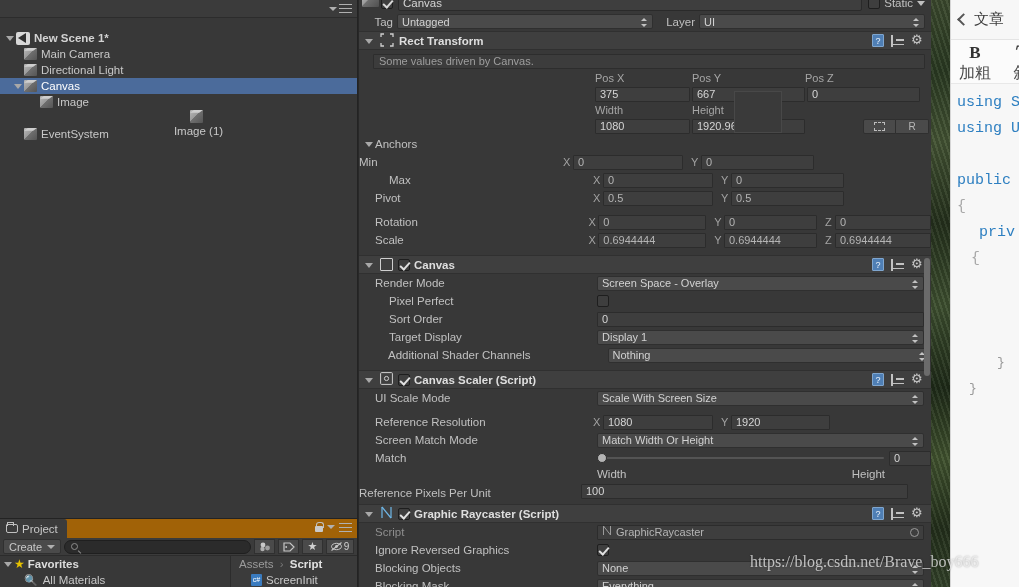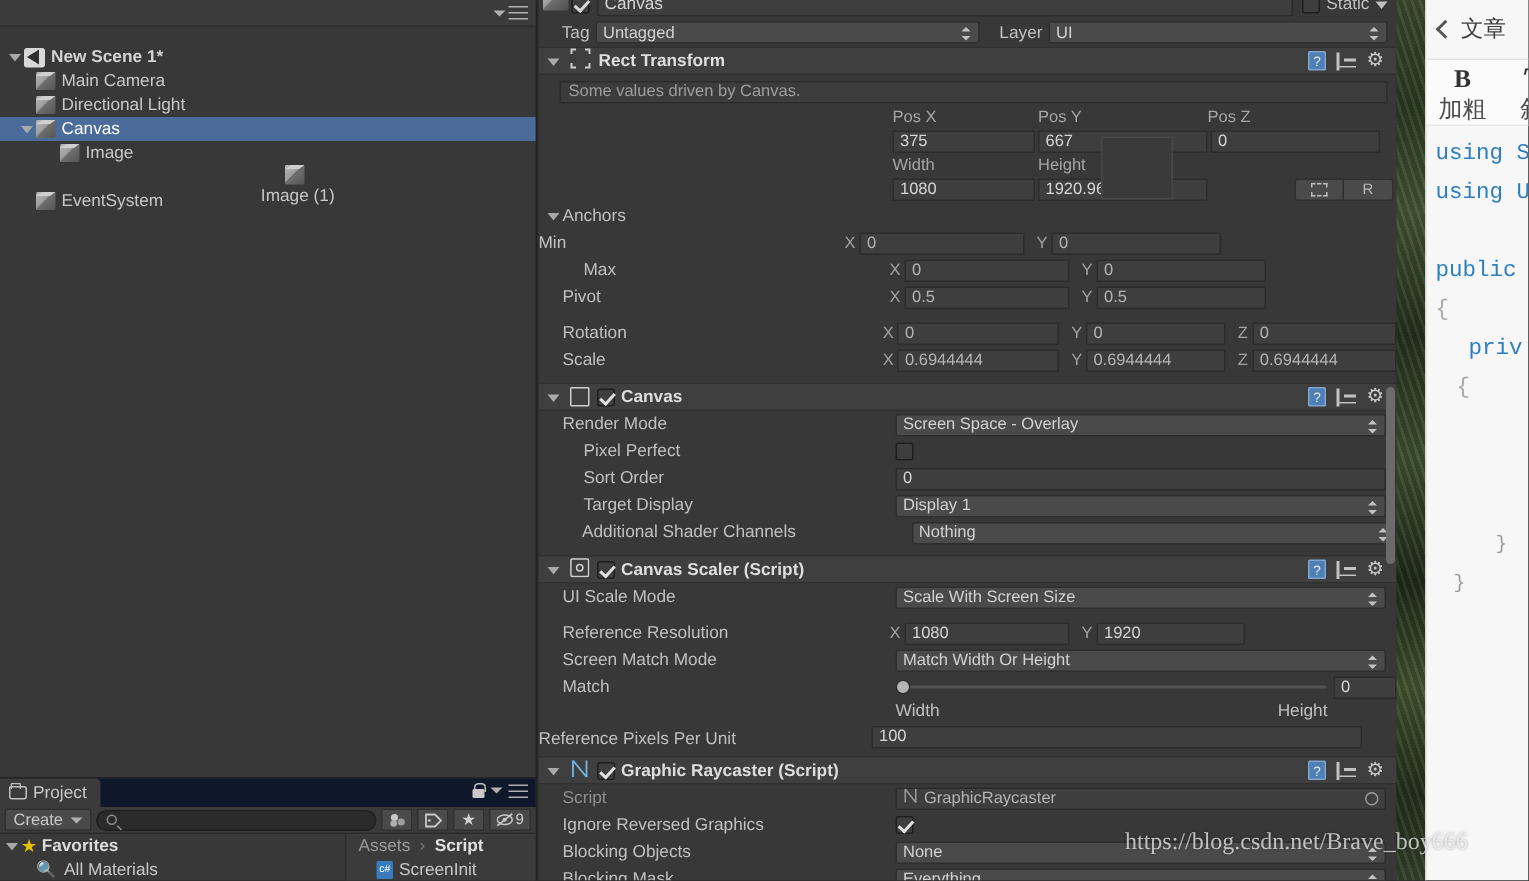--- a/index.html
+++ b/index.html
@@ -68,21 +68,21 @@
     content:""; position:absolute; left:2px; top:1.5px; width:0; height:0;
     border-top: 5px solid transparent; border-bottom: 5px solid transparent;
     border-right: 8px solid #2f2f2f;
   }
 
   
   #project {
     position: absolute; left: 0; top: 518px; width: 358px; height: 69px;
     background: #383838; border-right: 1px solid #232323; border-top: 1px solid #232323;
   }
-  .p-tabbar { position: relative; height: 19px; background: #0f172a; }
+  .p-tabbar { position: relative; height: 19px; background: #a16207; }
   .p-tab {
     display: inline-flex; align-items: center; gap: 4px;
     height: 19px; padding: 0 9px 0 6px; background: #3b3b3b;
     color: #c8c8c8; font-size: 11.5px;
     border-top-right-radius: 3px;
   }
   .folder-ico {
     width: 12px; height: 9px; position: relative; display: inline-block;
     border: 1px solid #c0c0c0; border-radius: 1px 2px 2px 2px;
   }

